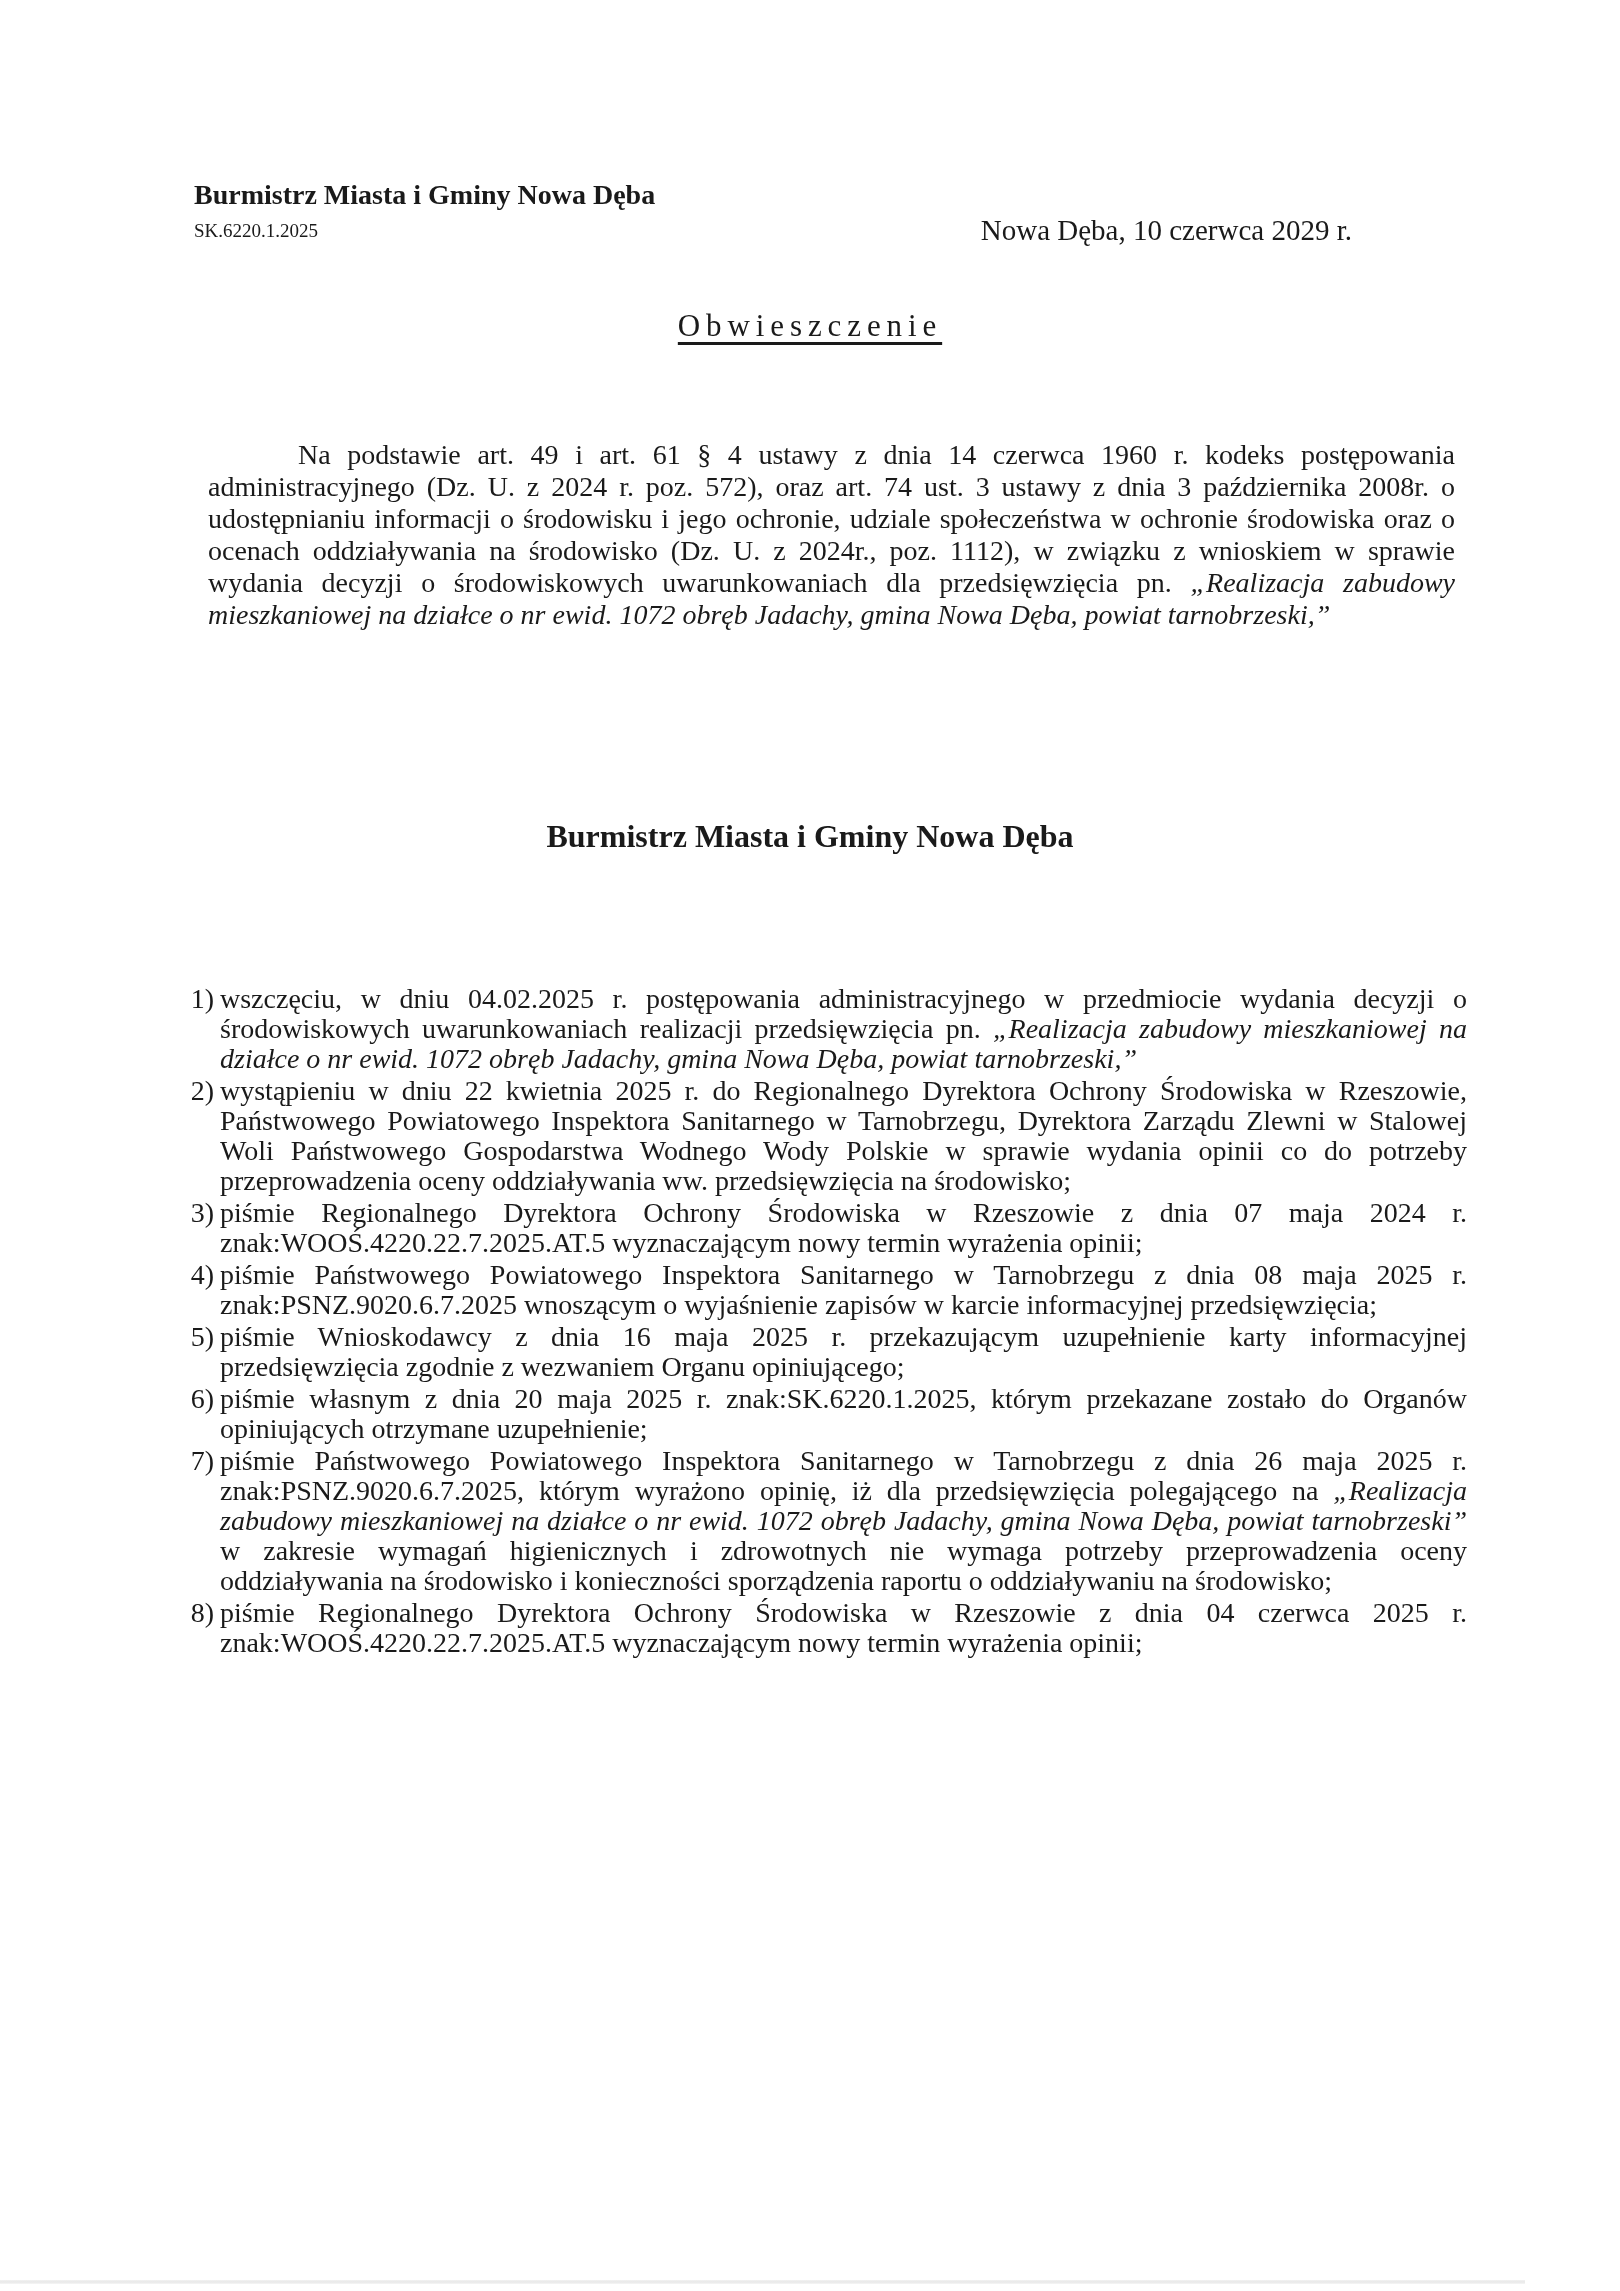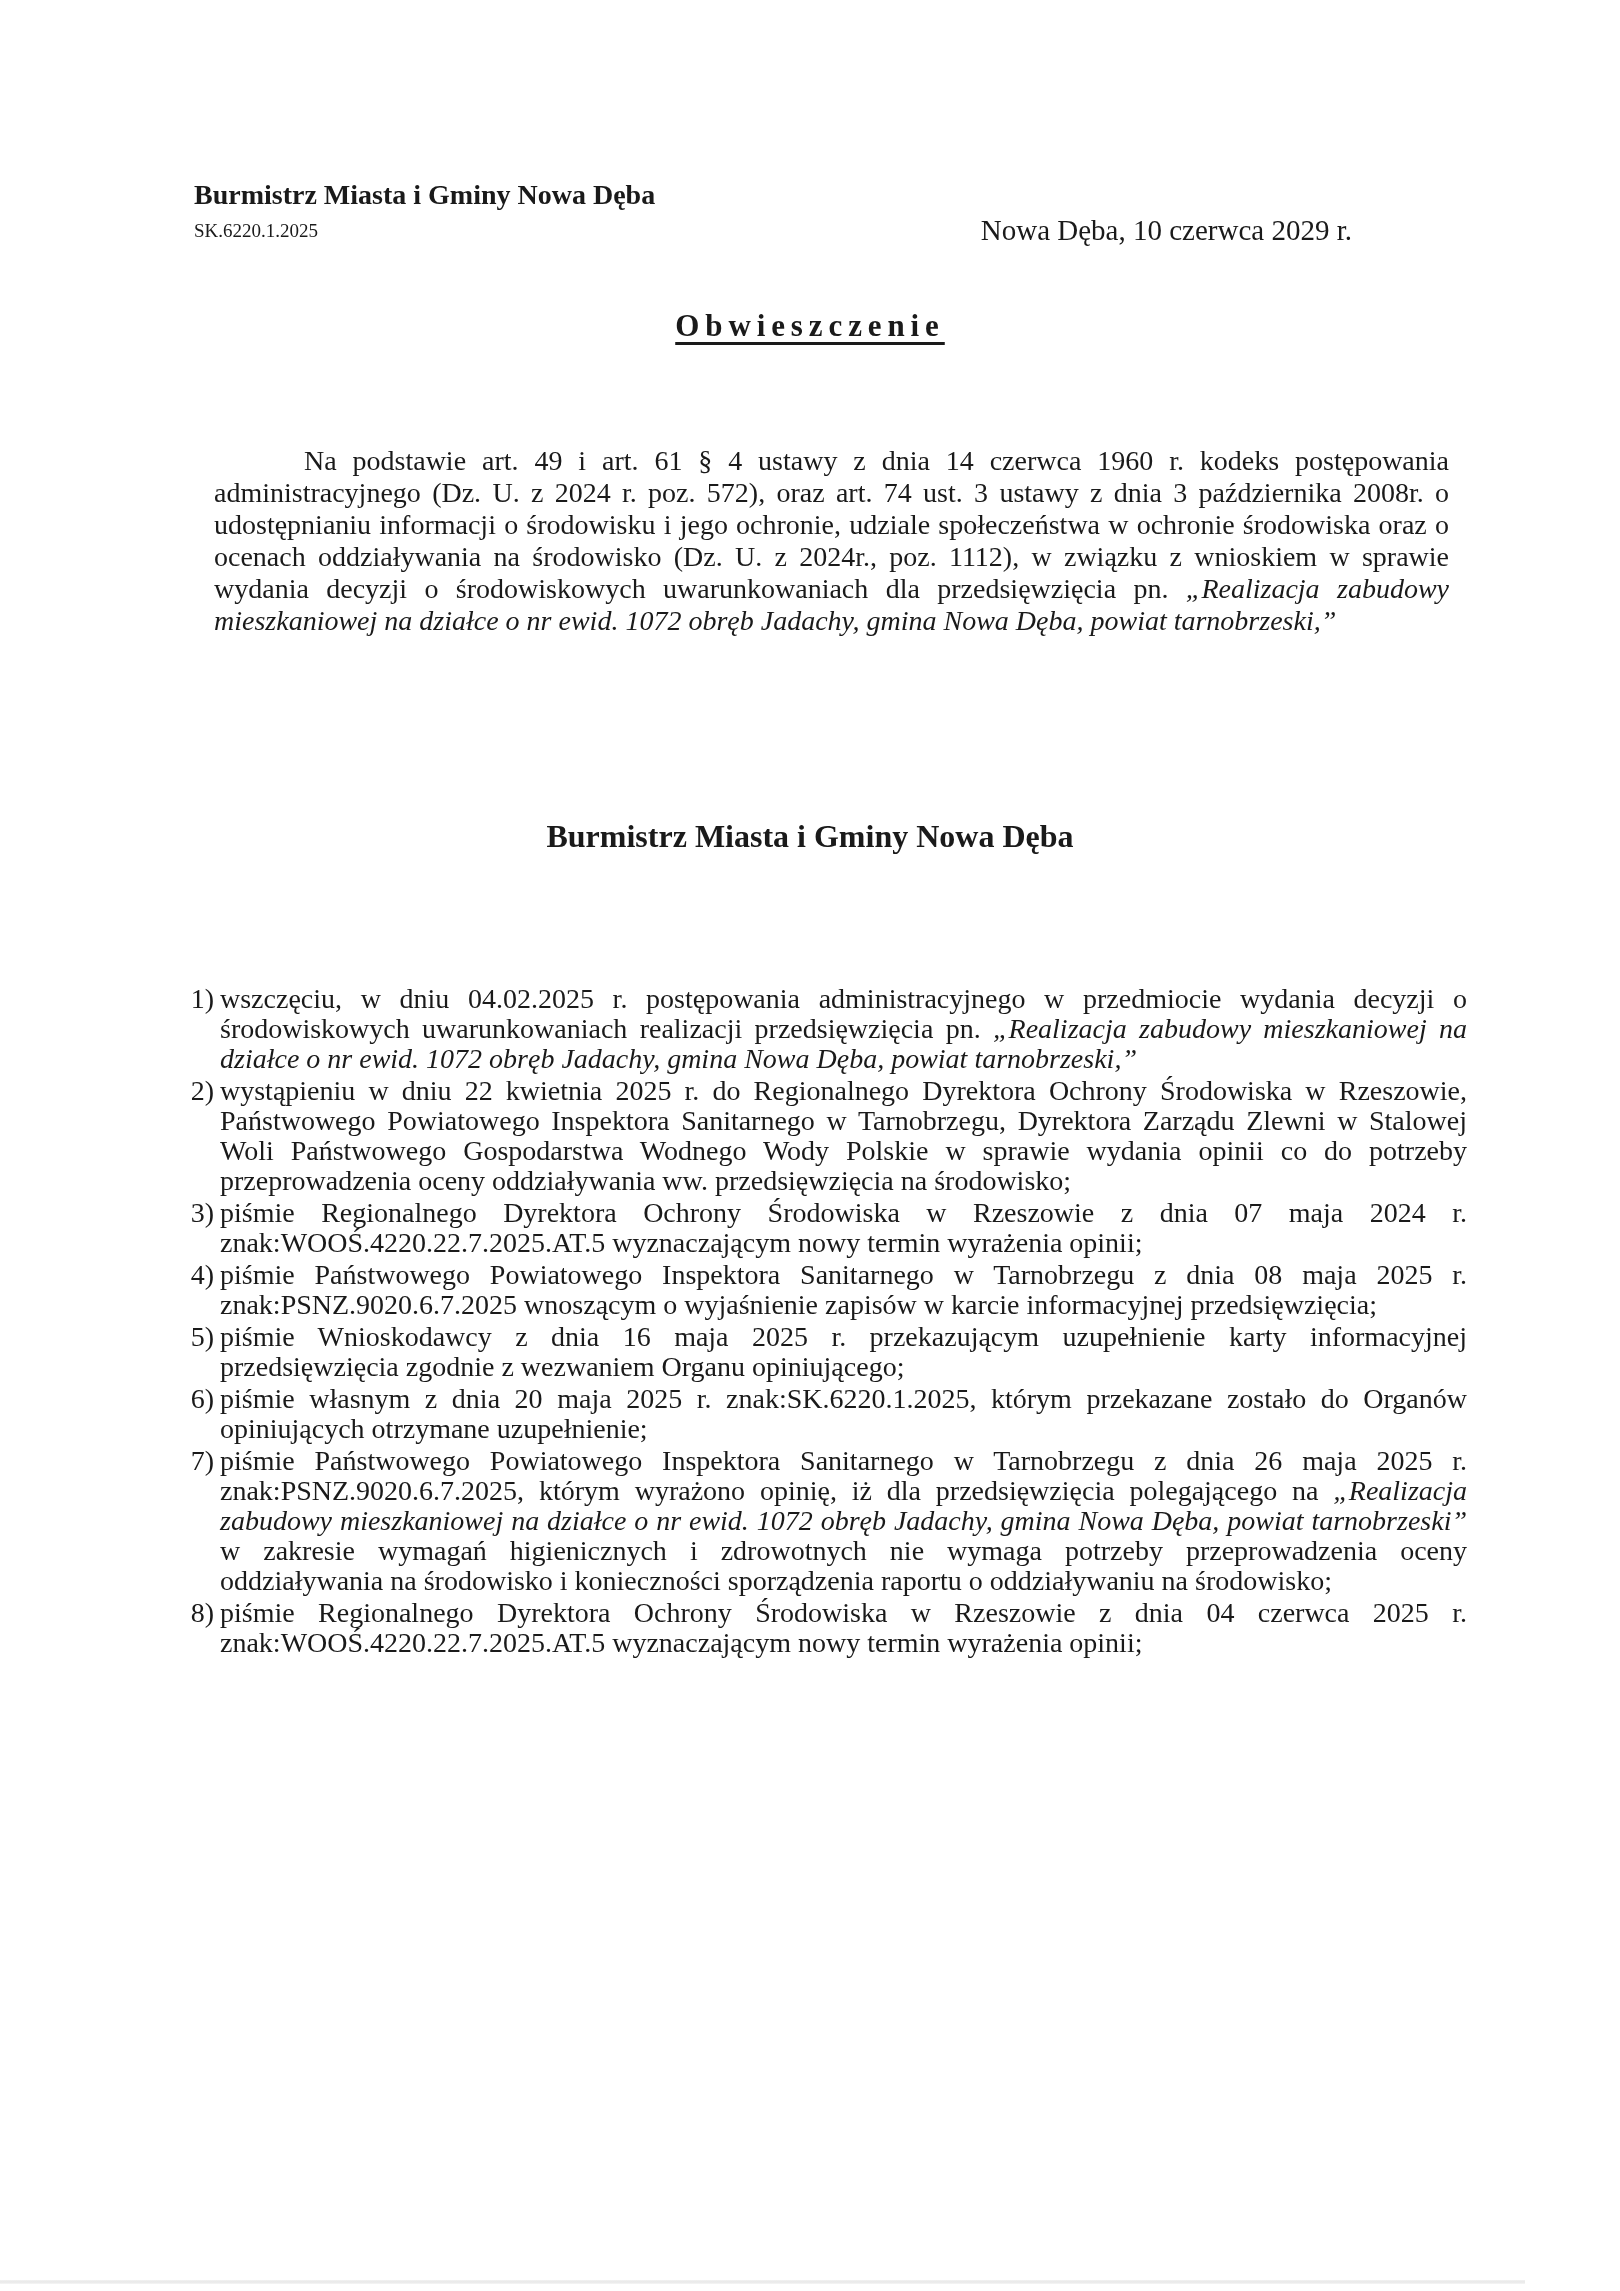--- a/index.html
+++ b/index.html
@@ -43,39 +43,39 @@
       font-size: 29px;
       line-height: 33px;
     }
     .doc-title {
       position: absolute;
       left: 0;
       width: 1620px;
       top: 306px;
       text-align: center;
       font-size: 31px;
-      font-weight: bold;
+      font-weight: normal;
       letter-spacing: 5.9px;
       line-height: 39px;
     }
     .doc-title span {
       text-decoration: underline;
       text-decoration-thickness: 2.9px;
       text-underline-offset: 5.9px;
     }
     .intro {
       position: absolute;
       left: 204px;
       top: 435px;
       width: 1255px;
       font-size: 28px;
       line-height: 32px;
       text-align: justify;
     }
-    .intro p { margin: 10px; text-indent: 90px; }
+    .intro p { margin: 4px; text-indent: 90px; }
     .intro i { font-style: italic; }
     .announce {
       position: absolute;
       left: 0;
       width: 1620px;
       top: 817px;
       text-align: center;
       font-size: 32px;
       font-weight: bold;
       line-height: 39px;

